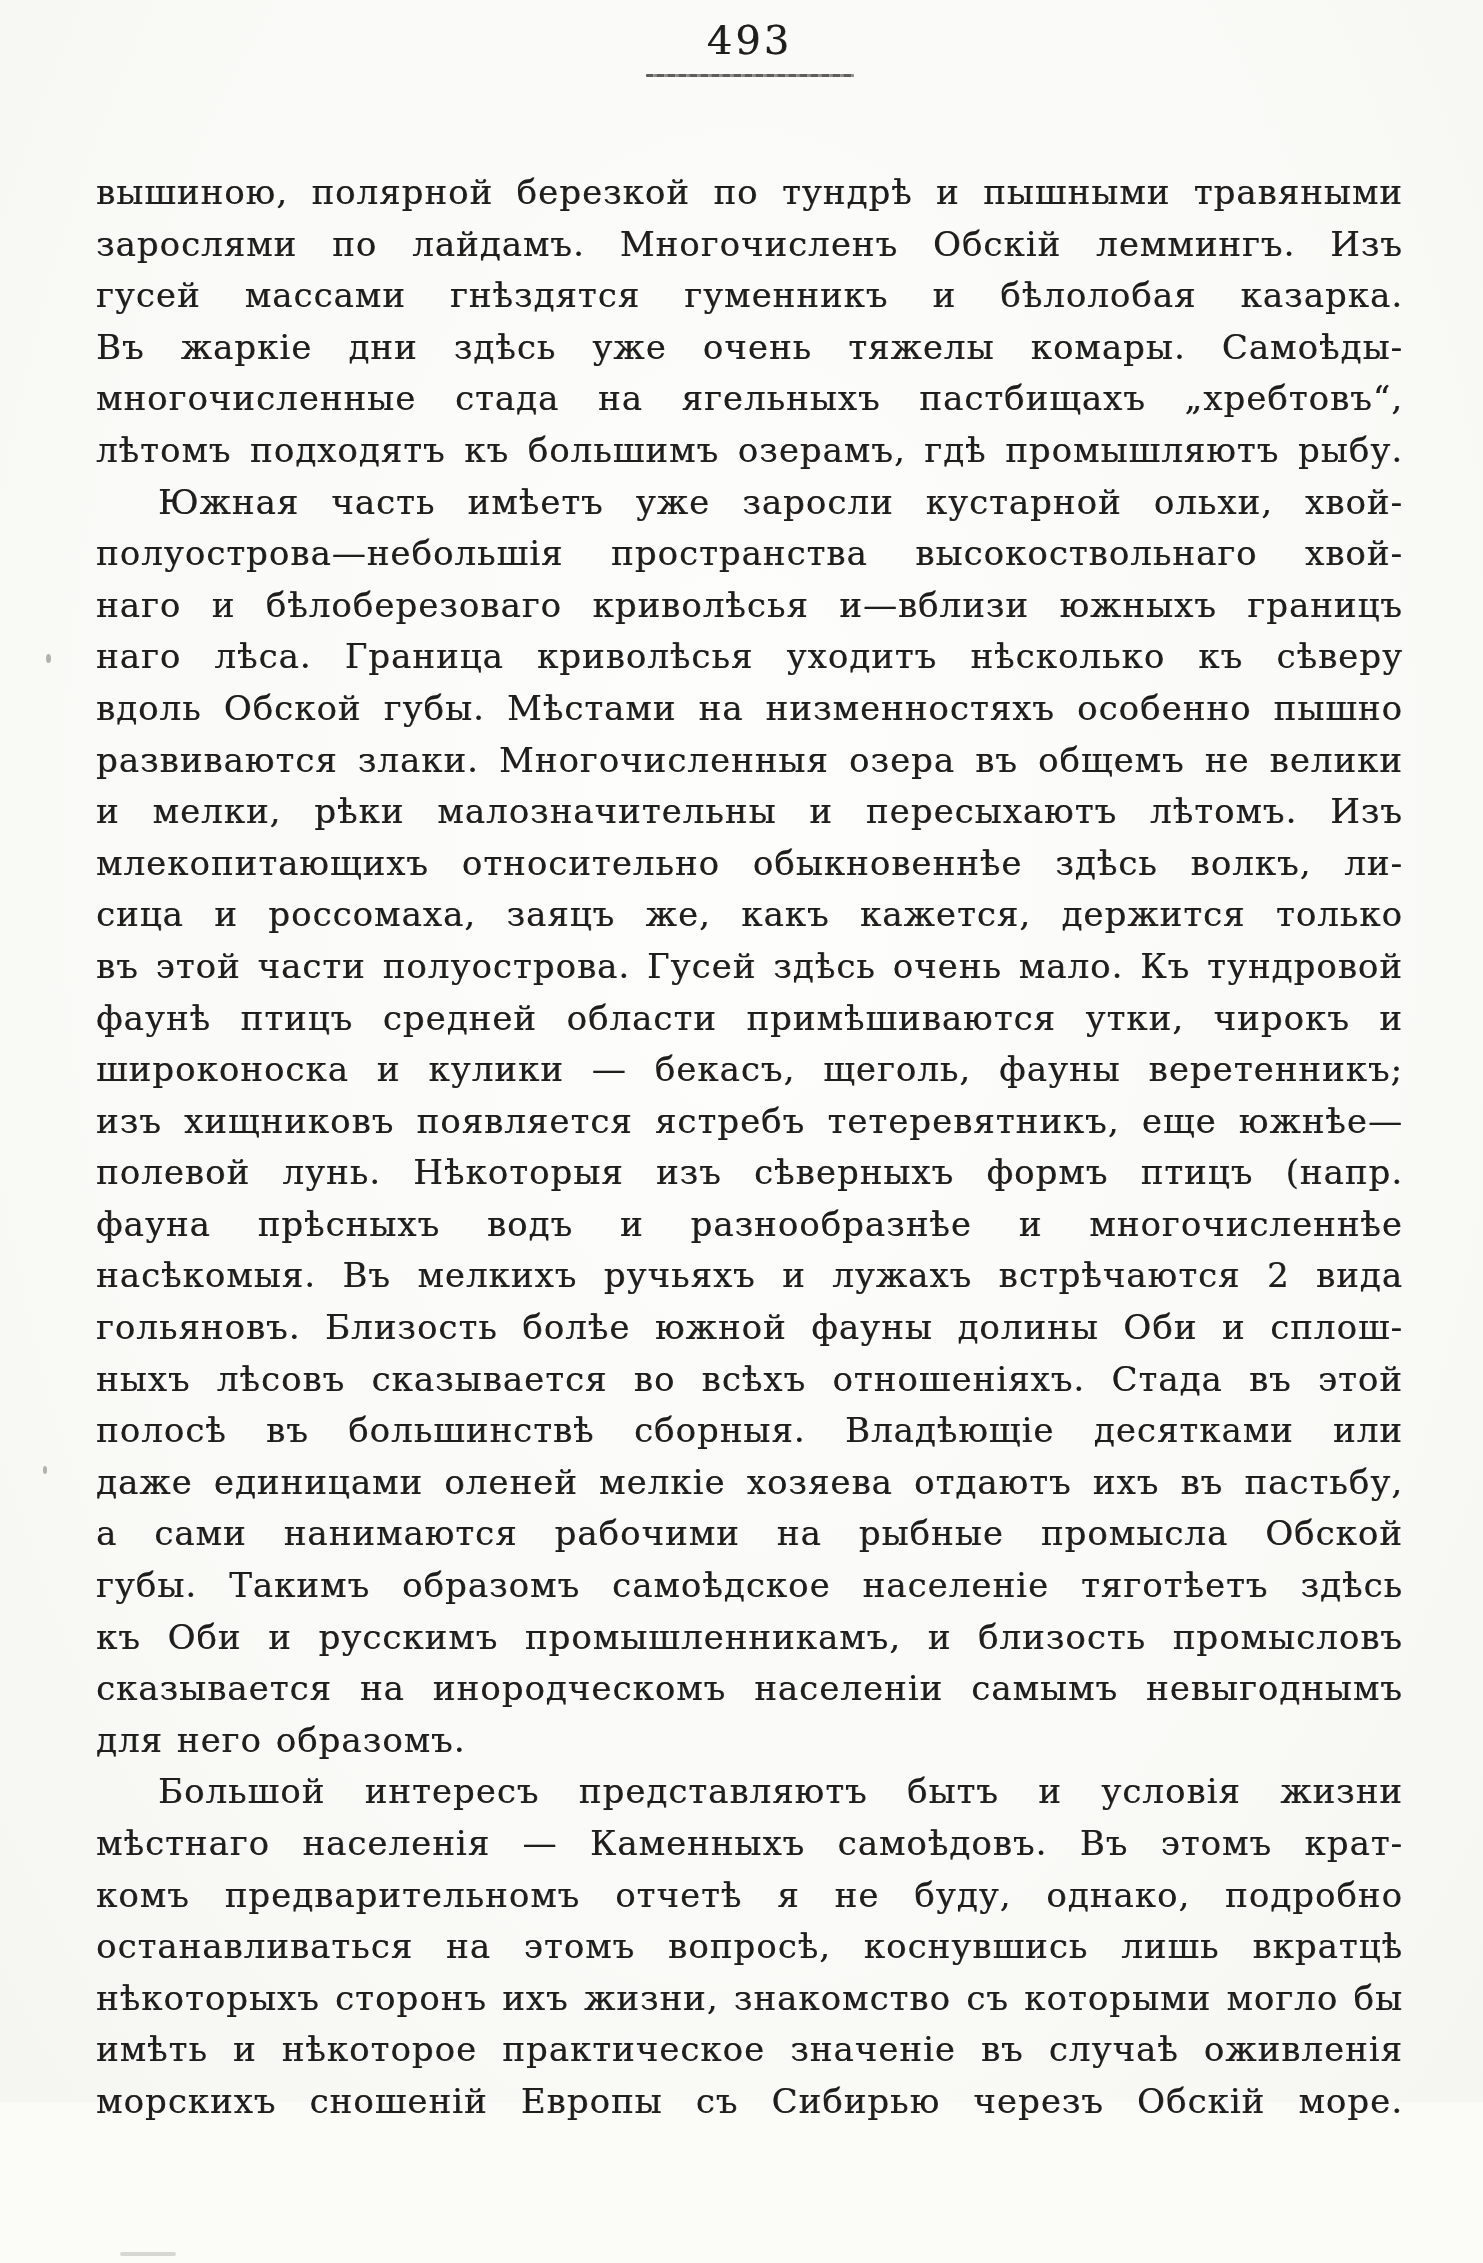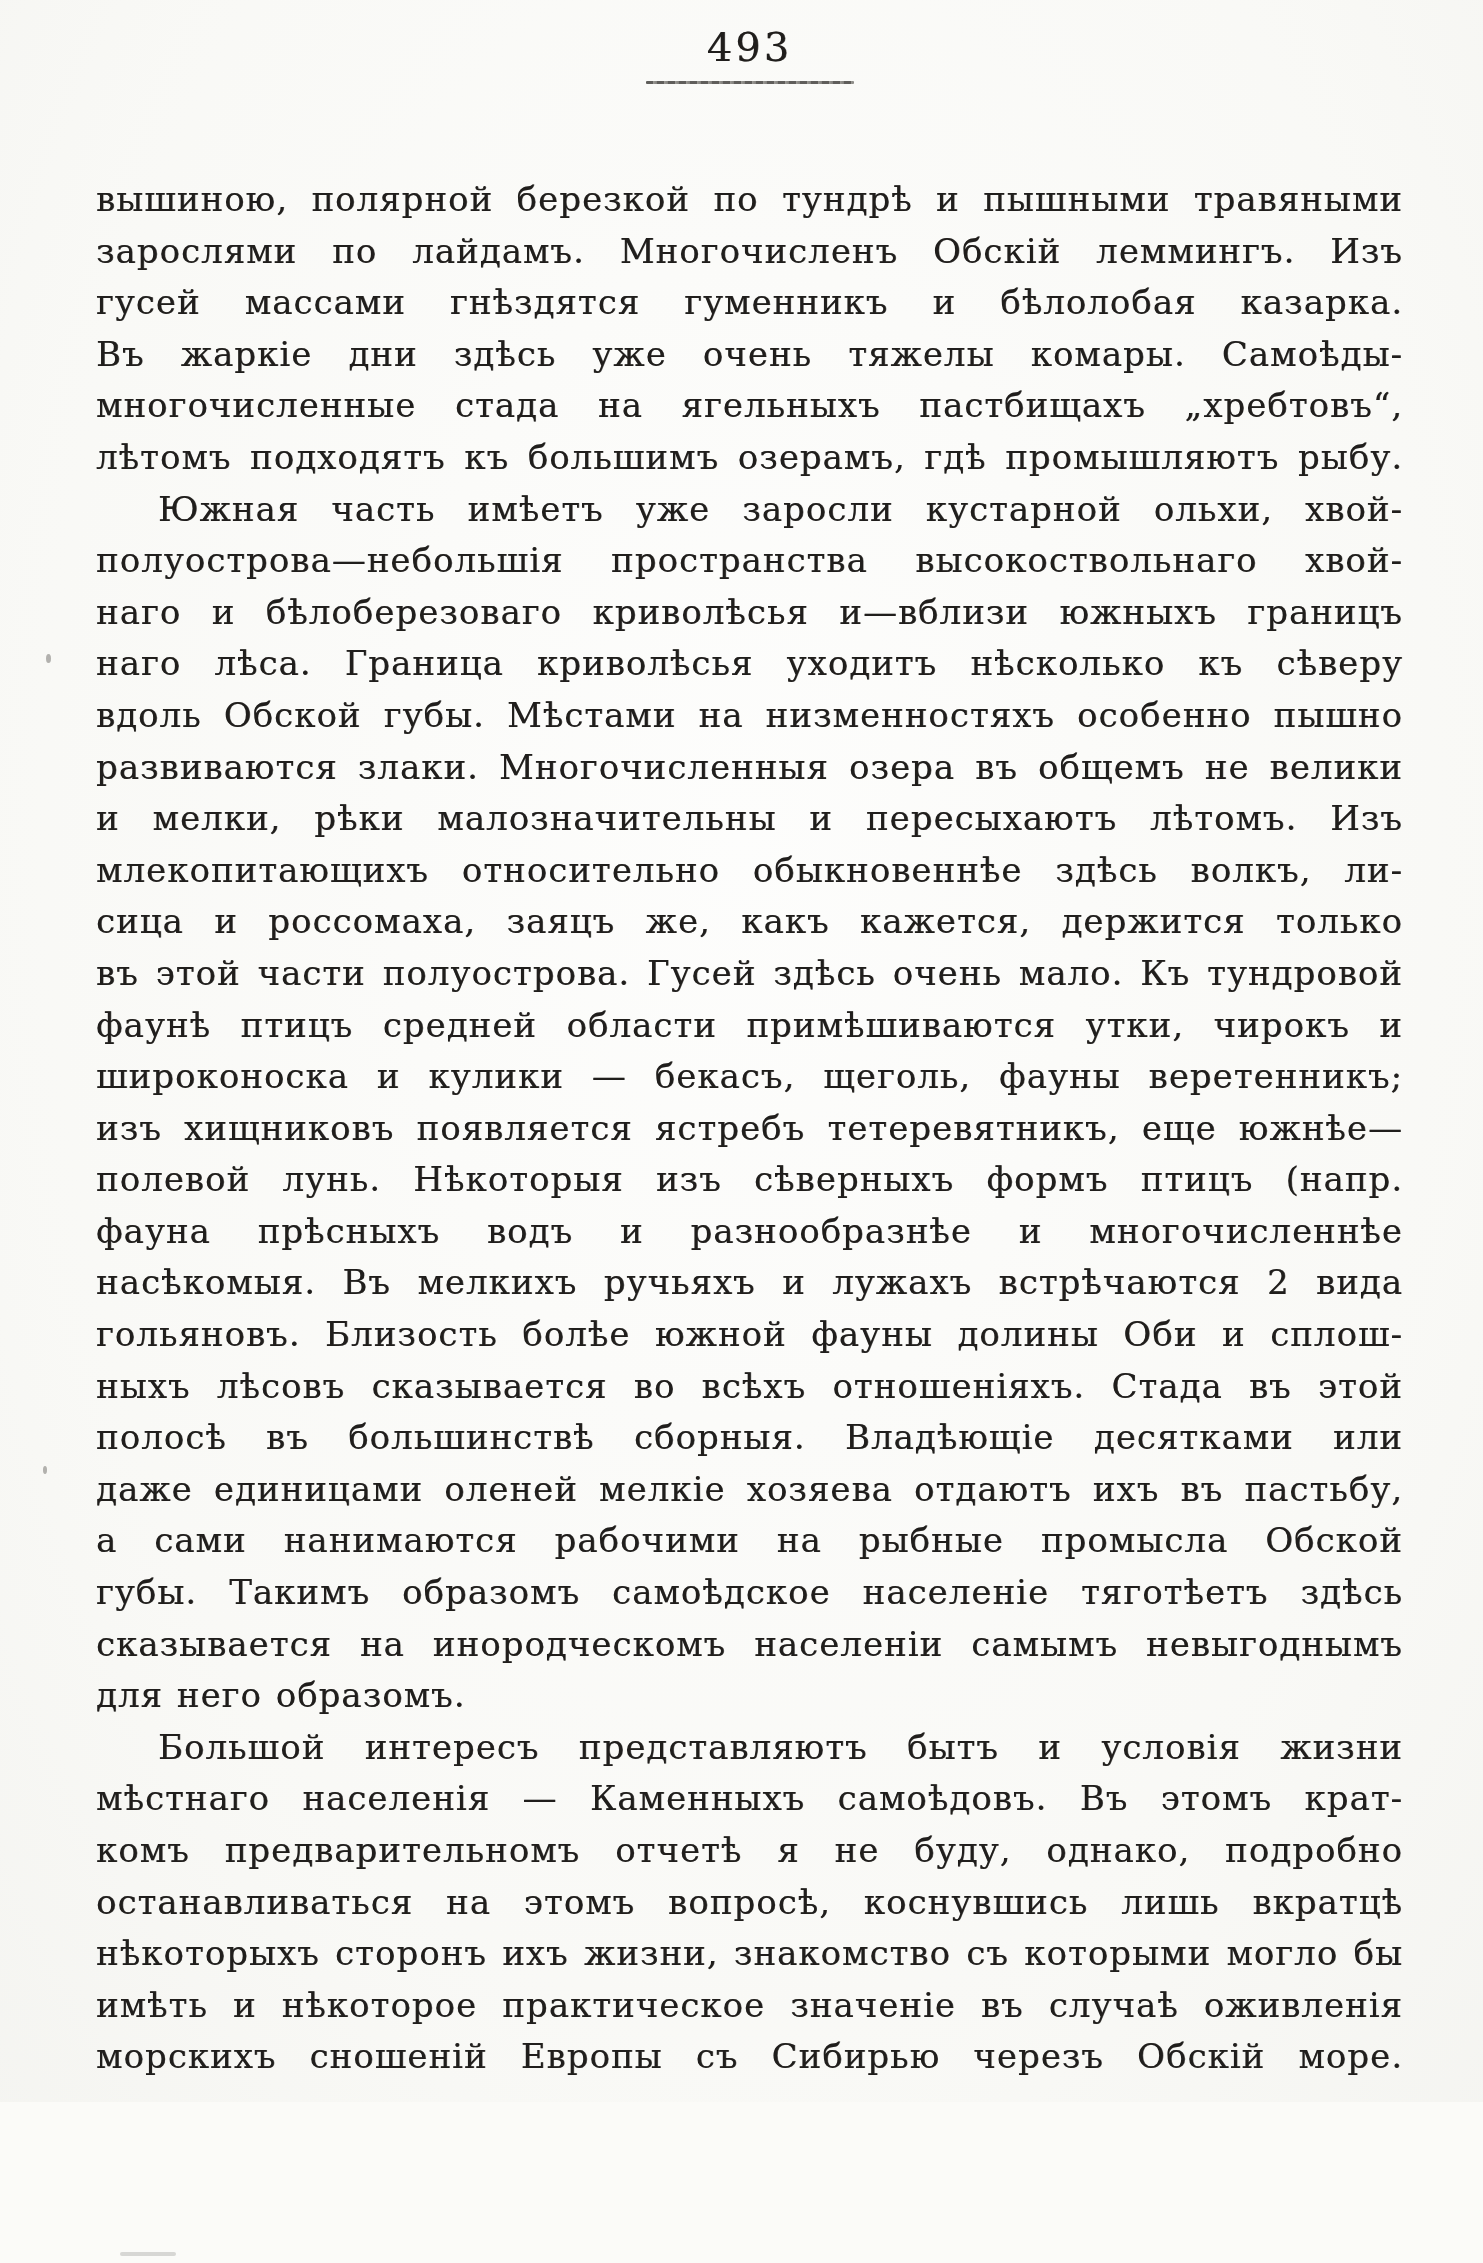--- a/index.html
+++ b/index.html
@@ -8,21 +8,21 @@
     width: 1483px;
     height: 2263px;
     overflow: hidden;
     background: #fbfbf8;
   }
   .page {
     position: relative;
     box-sizing: border-box;
     width: 1483px;
     height: 2102px;
-    padding: 24px 80px 0 96px;
+    padding: 17px 80px 0 96px;
     background:
       radial-gradient(ellipse at 50% 40%, rgba(255,255,255,0.6) 0%, rgba(245,245,242,0.25) 70%, rgba(238,238,234,0.45) 100%),
       #fafaf7;
     font-family: "DejaVu Serif", "Liberation Serif", serif;
     color: #201e1c;
   }
   .page-header { text-align: center; }
   .page-number {
     display: inline-block;
     font-size: 40px;
@@ -97,20 +97,21 @@
         <div class="line">изъ хищниковъ появляется ястребъ тетеревятникъ, еще южнѣе—</div>
         <div class="line">полевой лунь. Нѣкоторыя изъ сѣверныхъ формъ птицъ (напр.</div>
         <div class="line">фауна прѣсныхъ водъ и разнообразнѣе и многочисленнѣе</div>
         <div class="line">насѣкомыя. Въ мелкихъ ручьяхъ и лужахъ встрѣчаются 2 вида</div>
         <div class="line">гольяновъ. Близость болѣе южной фауны долины Оби и сплош-</div>
         <div class="line">ныхъ лѣсовъ сказывается во всѣхъ отношеніяхъ. Стада въ этой</div>
         <div class="line">полосѣ въ большинствѣ сборныя. Владѣющіе десятками или</div>
         <div class="line">даже единицами оленей мелкіе хозяева отдаютъ ихъ въ пастьбу,</div>
         <div class="line">а сами нанимаются рабочими на рыбные промысла Обской</div>
         <div class="line">губы. Такимъ образомъ самоѣдское населеніе тяготѣетъ здѣсь</div>
+        <div class="line">къ Оби и русскимъ промышленникамъ, и близость промысловъ</div>
         <div class="line">сказывается на инородческомъ населеніи самымъ невыгоднымъ</div>
         <div class="line short-last">для него образомъ.</div>
       </div>
       <div class="paragraph">
         <div class="line indent">Большой интересъ представляютъ бытъ и условія жизни</div>
         <div class="line">мѣстнаго населенія — Каменныхъ самоѣдовъ. Въ этомъ крат-</div>
         <div class="line">комъ предварительномъ отчетѣ я не буду, однако, подробно</div>
         <div class="line">останавливаться на этомъ вопросѣ, коснувшись лишь вкратцѣ</div>
         <div class="line">нѣкоторыхъ сторонъ ихъ жизни, знакомство съ которыми могло бы</div>
         <div class="line">имѣть и нѣкоторое практическое значеніе въ случаѣ оживленія</div>

